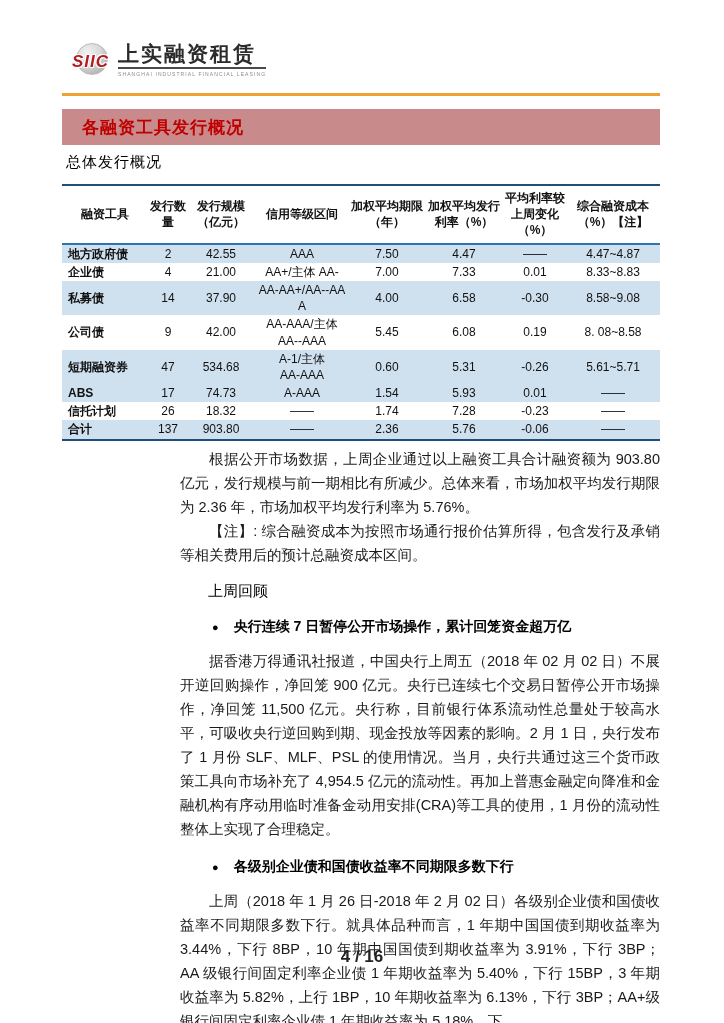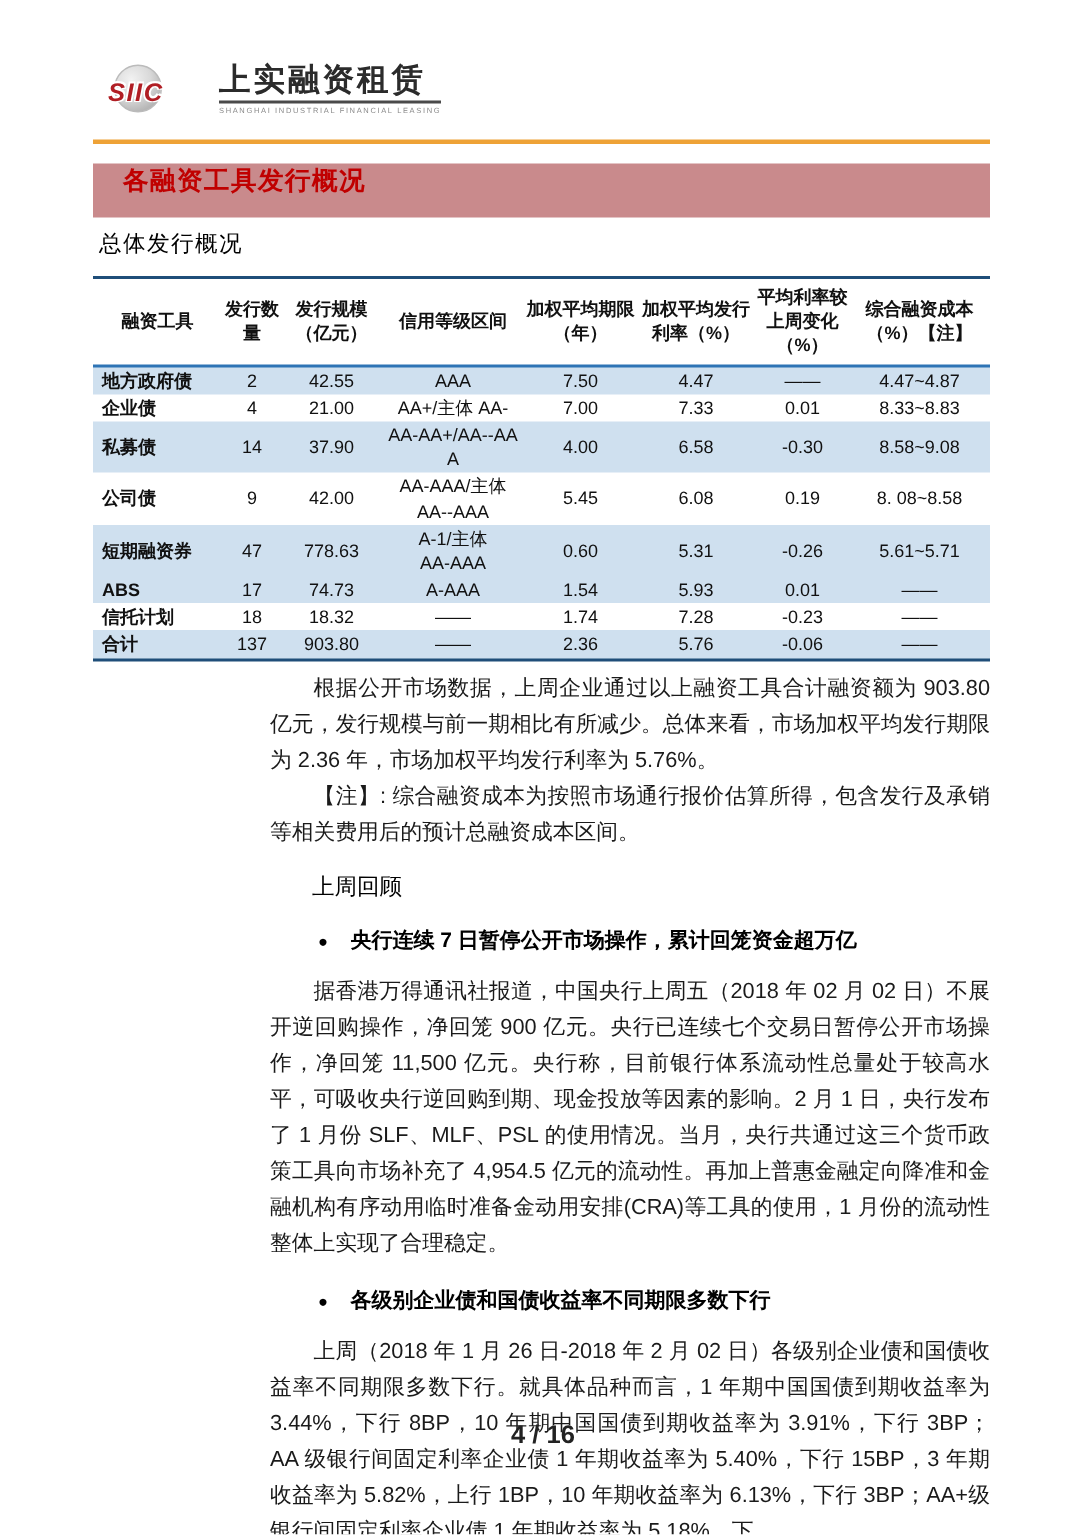--- a/index.html
+++ b/index.html
@@ -5,21 +5,21 @@
   * { margin:0; padding:0; box-sizing:border-box; }
   html,body { background:#ffffff; }
   body {
     width:724px; height:1023px; position:relative;
     font-family:"Liberation Sans","DejaVu Sans",sans-serif;
     color:#1a1a1a;
   }
   .page { position:absolute; inset:0; overflow:hidden; background:#fff; }
 
   
-  .logo-block { position:absolute; left:72px; top:42px; display:flex; align-items:flex-end;gap:28px; }
+  .logo-block { position:absolute; left:72px; top:42px; display:flex; align-items:flex-end; }
   .logo-mark {
     position:relative; width:40px; height:34px; margin-right:6px; flex:0 0 auto;
   }
   .logo-globe {
     position:absolute; left:4px; top:0; width:32px; height:32px; border-radius:50%;
     background:radial-gradient(circle at 35% 30%, #f2f2f2 0%, #d9d9d9 45%, #9b9b9b 100%);
     border:1px solid #bbb;
   }
   .logo-siic {
     position:absolute; left:0; top:9px; font-style:italic; font-weight:bold;
@@ -30,21 +30,21 @@
   .logo-cn {
     font-size:21px; font-weight:bold; color:#2b2b2b; letter-spacing:2px;
     border-bottom:2px solid #4a4a4a; padding-bottom:2px; line-height:1.1;
   }
   .logo-en { font-size:5px; letter-spacing:1.1px; color:#8a8a8a; margin-top:2px; }
 
   
   .gold-rule { position:absolute; left:62px; top:93px; width:598px; height:3px; background:#eea236; }
   .banner {
     position:absolute; left:62px; top:109px; width:598px; height:36px;
-    background:#c98a8c; display:flex; align-items:flex-start;
+    background:#c98a8c; display:flex; align-items:center;
   }
   .banner-title { color:#c00000; font-weight:bold; font-size:17px; margin-left:20px; letter-spacing:1px; }
 
   .subtitle { position:absolute; left:66px; top:153px; font-size:15px; color:#000; letter-spacing:1px; }
 
   
   .table-wrap { position:absolute; left:62px; top:184px; width:598px; }
   table.fin {
     width:598px; border-collapse:collapse; table-layout:fixed;
     font-size:12px; color:#111;
@@ -166,41 +166,41 @@
             <td>AA-AAA/主体
 AA--AAA</td>
             <td>5.45</td>
             <td>6.08</td>
             <td>0.19</td>
             <td>8. 08~8.58</td>
         </tr>
         <tr class="shade">
           <td class="c0">短期融资券</td>
             <td>47</td>
-            <td>778.63</td>
+            <td>534.68</td>
             <td>A-1/主体
 AA-AAA</td>
             <td>0.60</td>
             <td>5.31</td>
             <td>-0.26</td>
             <td>5.61~5.71</td>
         </tr>
         <tr class="shade">
           <td class="c0">ABS</td>
             <td>17</td>
             <td>74.73</td>
             <td>A-AAA</td>
             <td>1.54</td>
             <td>5.93</td>
             <td>0.01</td>
             <td>——</td>
         </tr>
         <tr>
           <td class="c0">信托计划</td>
-            <td>18</td>
+            <td>26</td>
             <td>18.32</td>
             <td>——</td>
             <td>1.74</td>
             <td>7.28</td>
             <td>-0.23</td>
             <td>——</td>
         </tr>
         <tr class="shade">
           <td class="c0">合计</td>
             <td>137</td>

